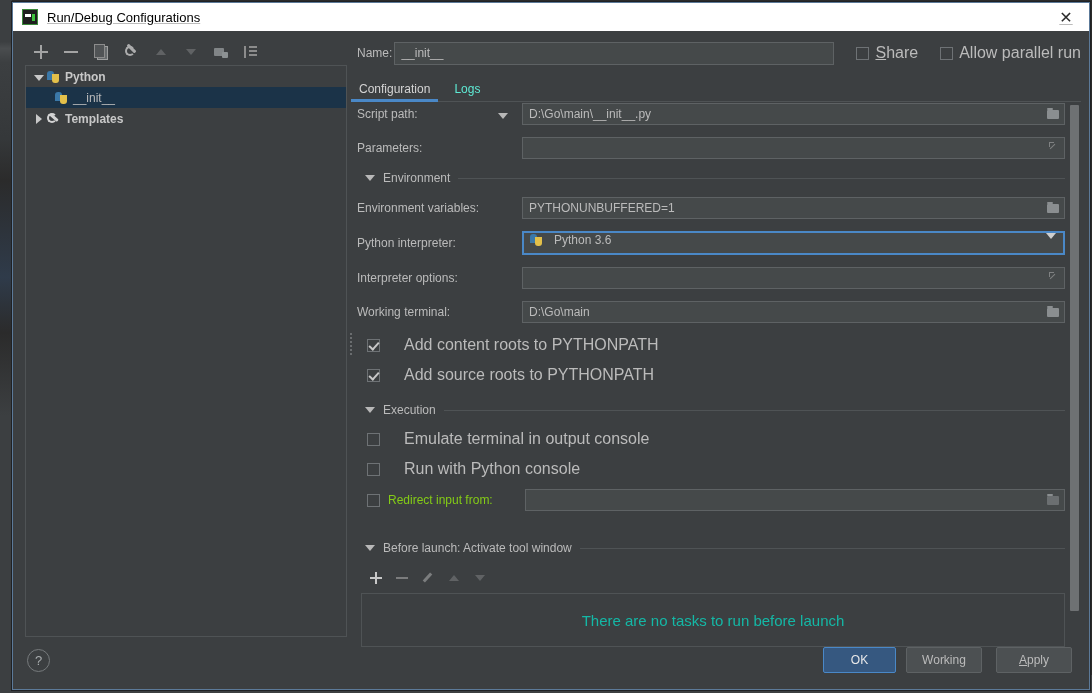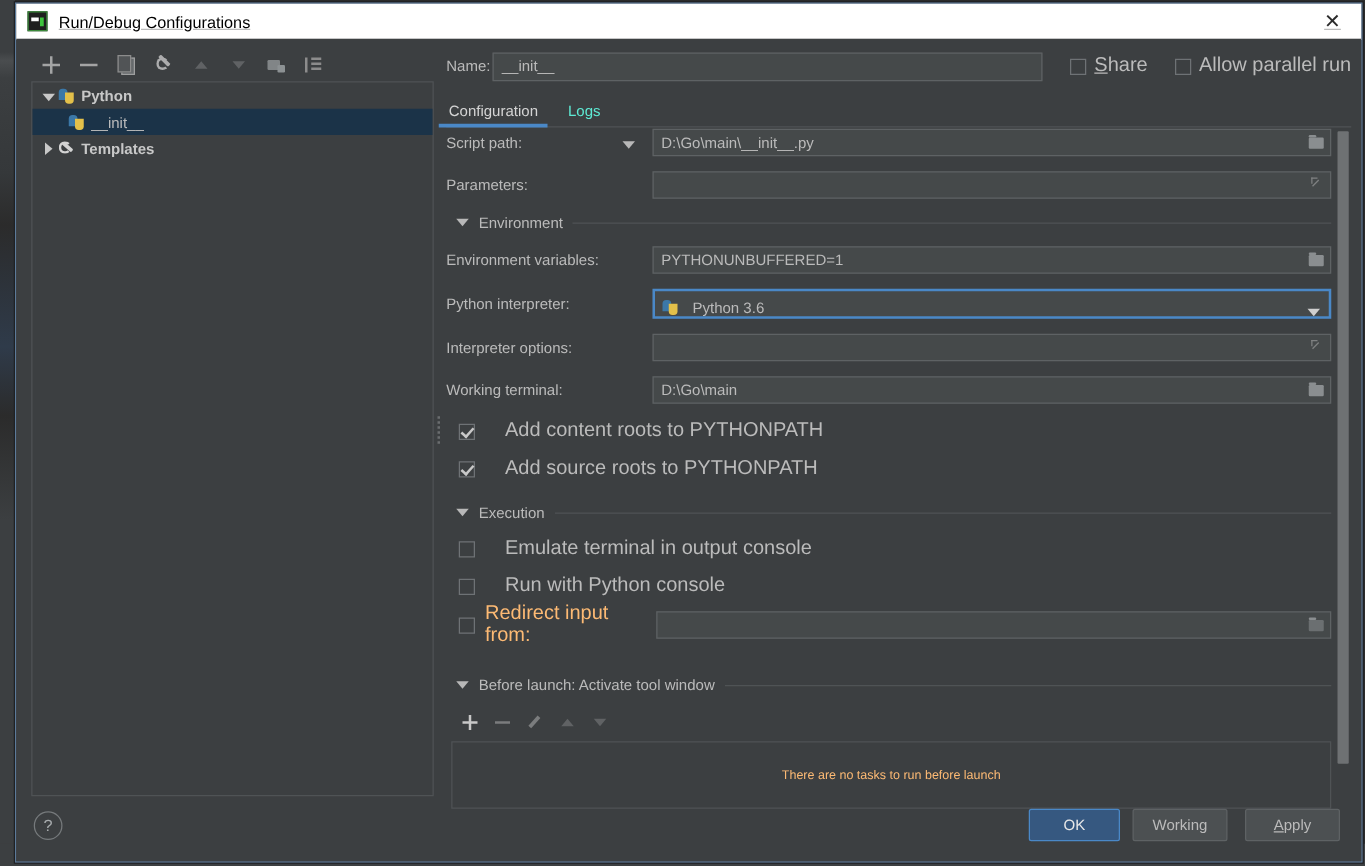--- a/index.html
+++ b/index.html
@@ -125,41 +125,41 @@
   .browse.dim .fold{background:#6b6f71;}
   .expand{position:absolute;right:5px;top:5px;width:11px;height:11px;opacity:.55;}
   .expand::before{content:"";position:absolute;left:0;top:4px;width:7px;height:1px;
       background:#b0b0b0;transform:rotate(-45deg);}
   .expand::after{content:"";position:absolute;left:0;top:0;width:4px;height:4px;
       border-left:1px solid #b0b0b0;border-top:1px solid #b0b0b0;}
   .caret-lbl{position:absolute;right:14px;top:6px;border-left:5px solid transparent;
       border-right:5px solid transparent;border-top:6px solid #b8b8b8;}
 
   .combo{width:100%;height:24px;box-sizing:border-box;background:#45494a;
-         border:2px solid #4a88c7;display:flex;align-items:flex-end;padding-left:5px;gap:6px;}
+         border:2px solid #4a88c7;display:flex;align-items:flex-start;padding-left:5px;gap:6px;}
   .combo .arrow{margin-left:auto;margin-right:7px;border-left:5px solid transparent;
       border-right:5px solid transparent;border-top:6px solid #cfcfcf;}
   .combo .ctext{font-size:12px;color:#bbbbbb;}
 
   .section{display:flex;align-items:center;gap:8px;margin:4px 0 12px 8px;}
   .sec-caret{border-left:5px solid transparent;border-right:5px solid transparent;
       border-top:6px solid #b8b8b8;}
   .sec-title{font-size:12px;color:#bbbbbb;white-space:nowrap;}
   .sec-line{flex:1;height:1px;background:#4f5355;}
 
   .crow{display:flex;align-items:center;gap:24px;height:20px;margin:0 0 10px 10px;}
 
   #redirect-row{display:flex;align-items:center;height:22px;margin:0 0 12px 10px;}
   #redirect-row .cbx{margin-right:8px;}
-  #redirect-row .rlabel{font-size:16px;color:#fdba74;width:137px;flex:0 0 137px;}
+  #redirect-row .rlabel{font-size:12px;color:#84cc16;width:137px;flex:0 0 137px;}
 
   #bl-toolbar{display:flex;align-items:center;gap:12px;height:22px;margin:0 0 4px 12px;}
   #bl-list{border:1px solid #4f5355;height:52px;display:flex;align-items:center;
       justify-content:center;background:#3c3f41;margin-left:4px;}
-  #bl-empty{font-size:10px;color:#fdba74;}
+  #bl-empty{font-size:15px;color:#14b8a6;}
 
   .mini{width:14px;height:14px;position:relative;}
   .mini.dim{opacity:.45;}
   .m-plus::before,.m-plus::after{content:"";position:absolute;background:#c8c8c8;}
   .m-plus::before{left:6px;top:1px;width:2px;height:12px;}
   .m-plus::after{left:1px;top:6px;width:12px;height:2px;}
   .m-minus::after{content:"";position:absolute;left:1px;top:6px;width:12px;height:2px;background:#c8c8c8;}
   .m-pencil::after{content:"";position:absolute;left:5px;top:1px;width:3px;height:11px;
       background:#c8c8c8;transform:rotate(42deg);}
   .m-up::after{content:"";position:absolute;left:2px;top:4px;border-left:5px solid transparent;

